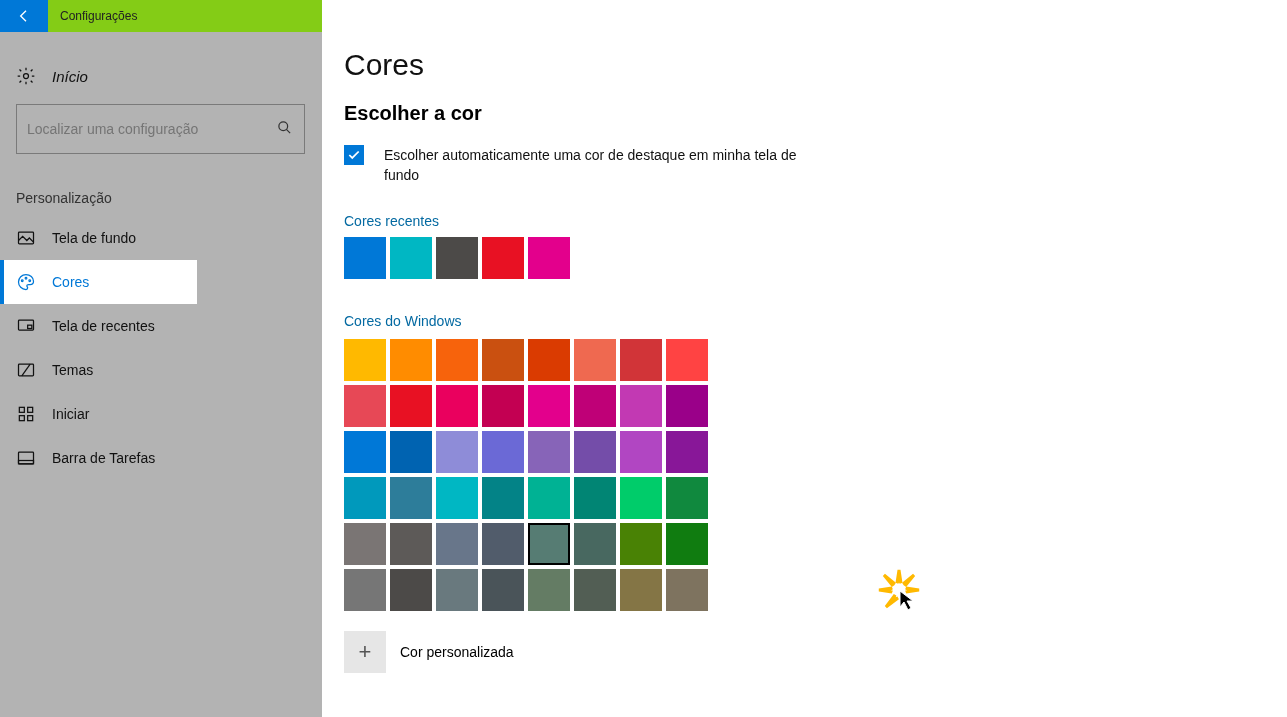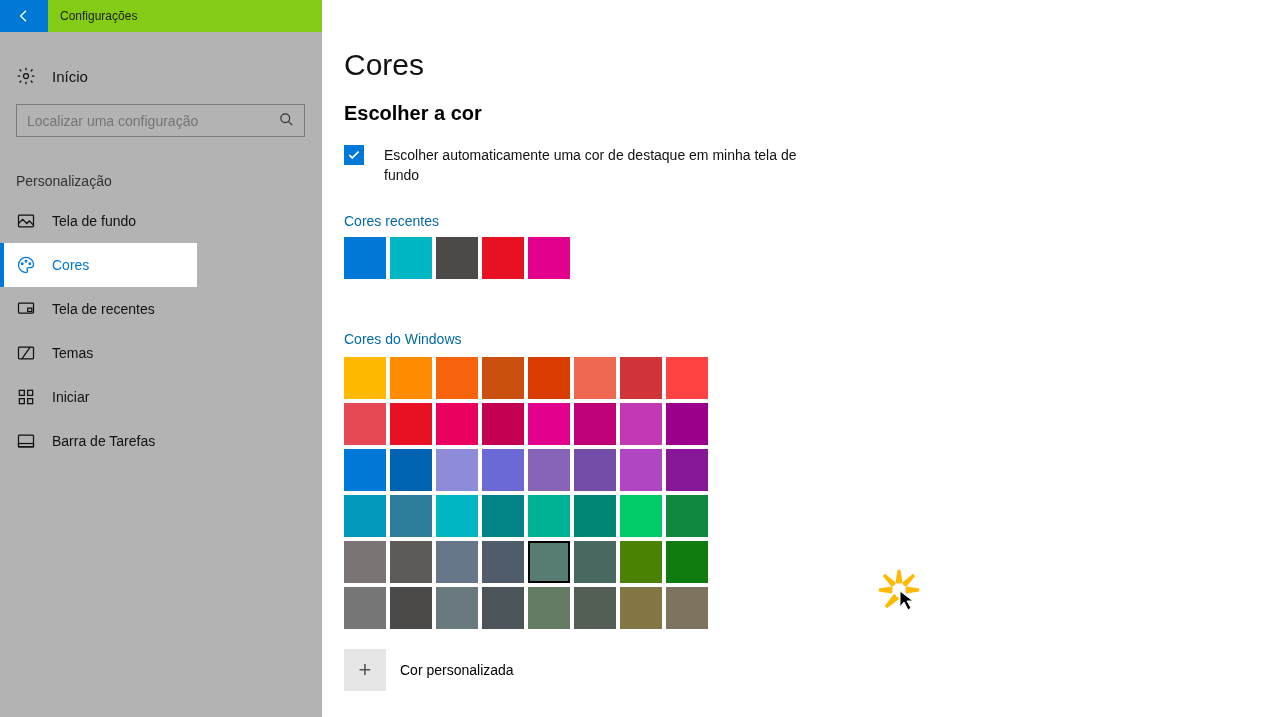--- a/index.html
+++ b/index.html
@@ -24,29 +24,29 @@
     width: 48px; height:32px; background:#0078d7;
     display:flex; align-items:center; justify-content:center; cursor:pointer;
   }
   .back-btn svg { width:16px; height:16px; }
   .title-text {
     padding-left:12px; color:#222; font-size:12px;
   }
 
   .home-row {
     display:flex; align-items:center; gap:16px;
-    padding: 10px 16px; cursor:pointer; margin-top:24px;
+    padding: 10px 16px; cursor:pointer; margin-top:24px;font-style:italic;
   }
   .home-row .icon { width:20px;height:20px; display:flex;align-items:center;justify-content:center;}
   .home-row .label { font-size:15px; color:#111;}
 
   .search-wrap { padding: 8px 16px 0 16px;}
   .search-box {
-    width: 289px; height:33px; border:1px solid #7a7a7a; background:#b3b3b3;
-    display:flex; align-items:center; padding: 0 10px; justify-content:space-between;
+    width: 289px; height:50px; border:1px solid #7a7a7a; background:#b3b3b3;
+    display:flex; align-items:center; padding: 0 10px; 
   }
   .search-box input {
     background:transparent; border:none; outline:none; color:#333; font-size:14px; width: 250px;
     font-family:inherit;
   }
   .cat-label { padding: 36px 16px 10px 16px; color:#333; font-size:14px;}
   .nav-item {
     display:flex; align-items:center; gap:16px;
     padding: 12px 16px; cursor:pointer; width:197px;
   }
@@ -66,21 +66,21 @@
   h1.page-title { font-weight:300; font-size:30px; color:#111; }
   h2.section-title { font-weight:700; font-size:20px; margin-top:20px;}
   .check-row { display:flex; align-items:flex-start; gap:20px; margin-top:20px; max-width: 460px;}
   .checkbox {
     width:20px;height:20px; background:#0078d7; display:flex;align-items:center;justify-content:center; cursor:pointer; flex: 0 0 20px;
   }
   .checkbox svg { width:14px;height:14px;}
   .check-label { font-size:14px; line-height:20px; color:#111;}
 
   .sub-label { font-size:14px; margin-top:28px; color:#0369a1;}
-  .sub-label.second { margin-top:52px;}
+  .sub-label.second { margin-top:34px;}
 
   .swatches { display:flex; gap:4px; margin-top:8px; flex-wrap:wrap; width:400px;}
   .swatch {
     width:42px;height:42px; cursor:pointer;
   }
   .grid {
     display:grid; grid-template-columns: repeat(8, 42px); gap:4px; margin-top:10px;
   }
   .swatch.selected { outline:2px solid #000; outline-offset:-2px;}
   .add-row { display:flex; align-items:center; gap:14px; margin-top:20px;}

